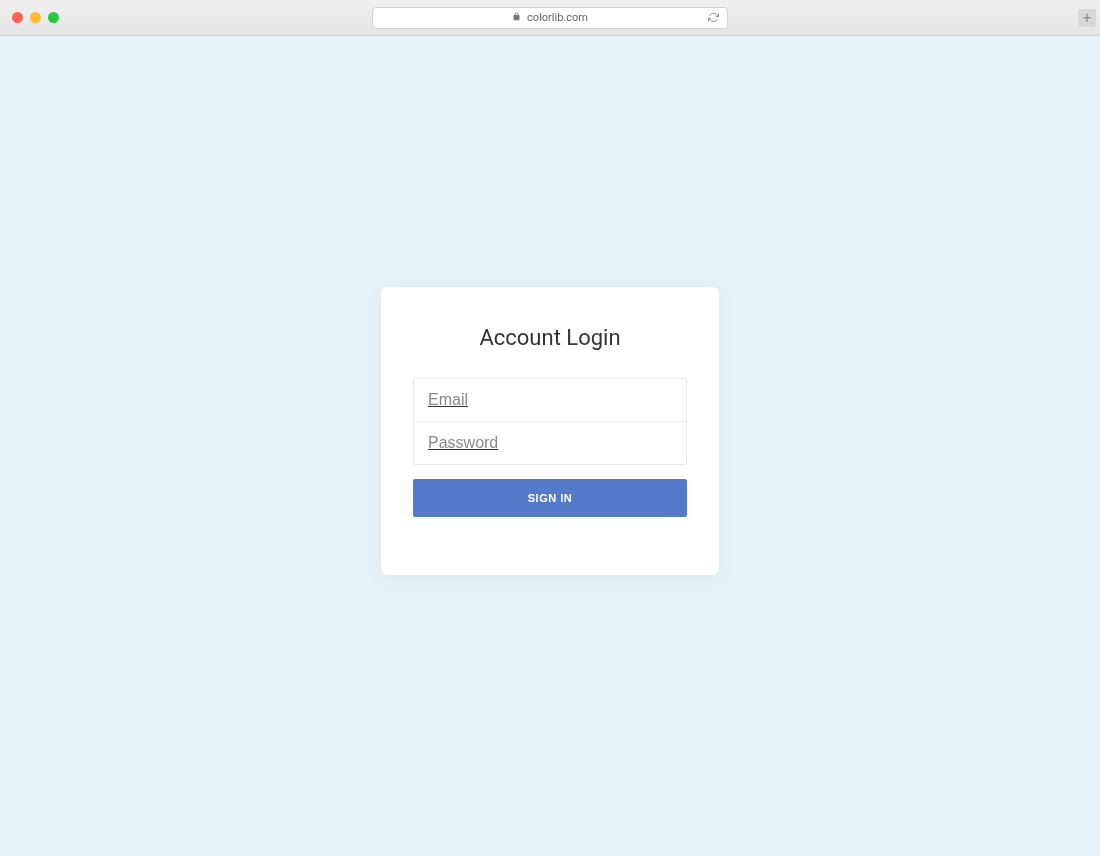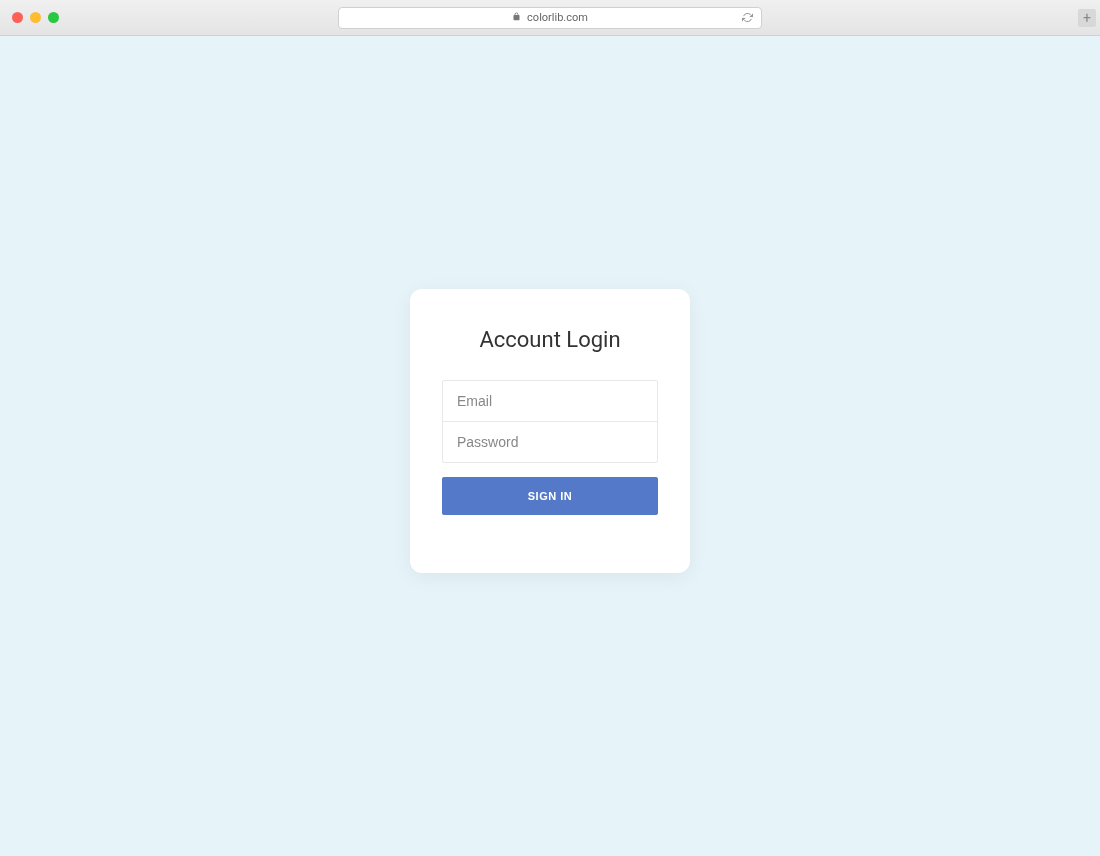--- a/index.html
+++ b/index.html
@@ -40,21 +40,21 @@
     }
     
     .traffic-light.red { background: #ff5f57; }
     .traffic-light.yellow { background: #febc2e; }
     .traffic-light.green { background: #28c840; }
     
     .url-bar {
       position: absolute;
       left: 50%;
       transform: translateX(-50%);
-      width: 424px;
+      width: 356px;
       height: 22px;
       background: #fff;
       border: 1px solid #d0d0d0;
       border-radius: 4px;
       display: flex;
       align-items: center;
       justify-content: center;
       gap: 6px;
       font-size: 11px;
       color: #666;
@@ -92,23 +92,23 @@
     .page-content {
       width: 100%;
       height: calc(856px - 36px);
       background: #e6f4f9;
       display: flex;
       align-items: center;
       justify-content: center;
     }
     
     .login-card {
-      width: 280px;
+      width: 338px;
       background: #fff;
-      border-radius: 12px;
+      border-radius: 6px;
       box-shadow: 0 4px 20px rgba(0,0,0,0.06);
       padding: 38px 32px 30px 32px;
       margin-top: -30px;
     }
     
     .login-title {
       text-align: center;
       font-size: 22px;
       font-weight: 400;
       color: #333;
@@ -119,23 +119,24 @@
       border: 1px solid #e8e8e8;
       border-radius: 2px;
       margin-bottom: 14px;
     }
     
     .input-field {
       width: 100%;
       border: none;
       outline: none;
       padding: 12px 14px;
-      font-size: 14px;
+      font-size: 16px;
       color: #333;
       background: transparent;
+      text-decoration: underline;
     }
     
     .input-field::placeholder {
       color: #888;
     }
     
     .input-field:first-child {
       border-bottom: 1px solid #e8e8e8;
     }
     

